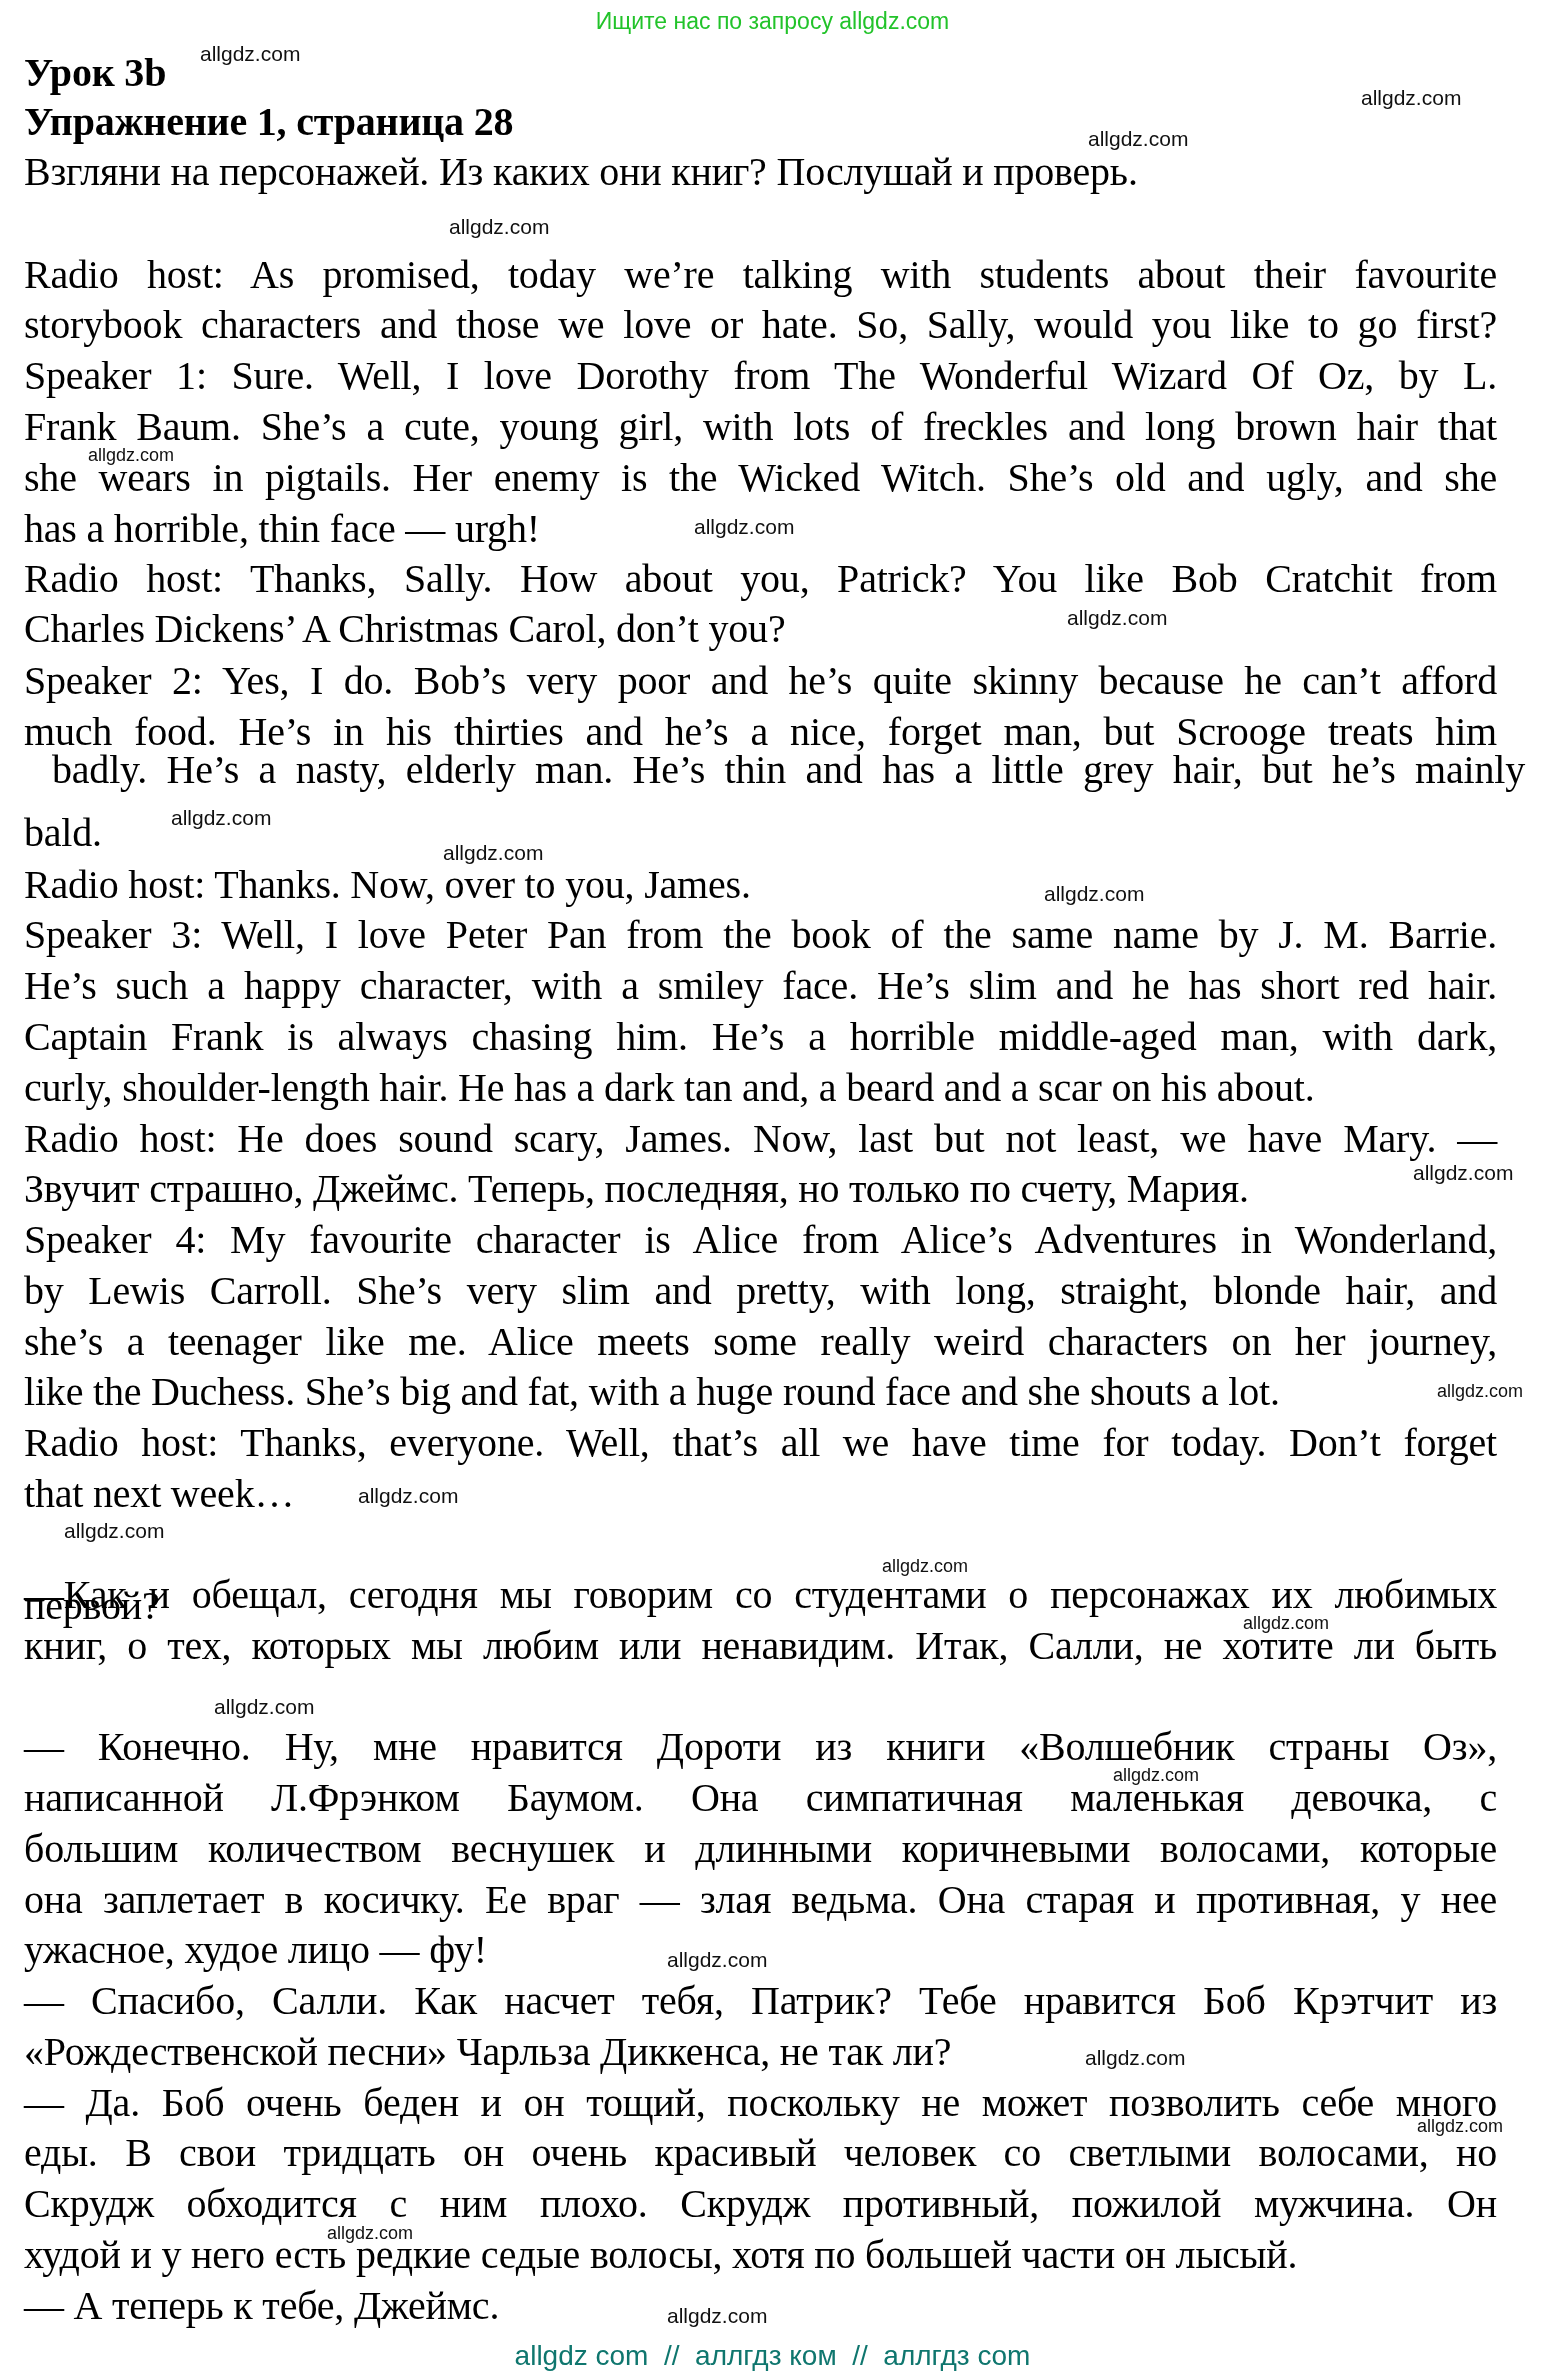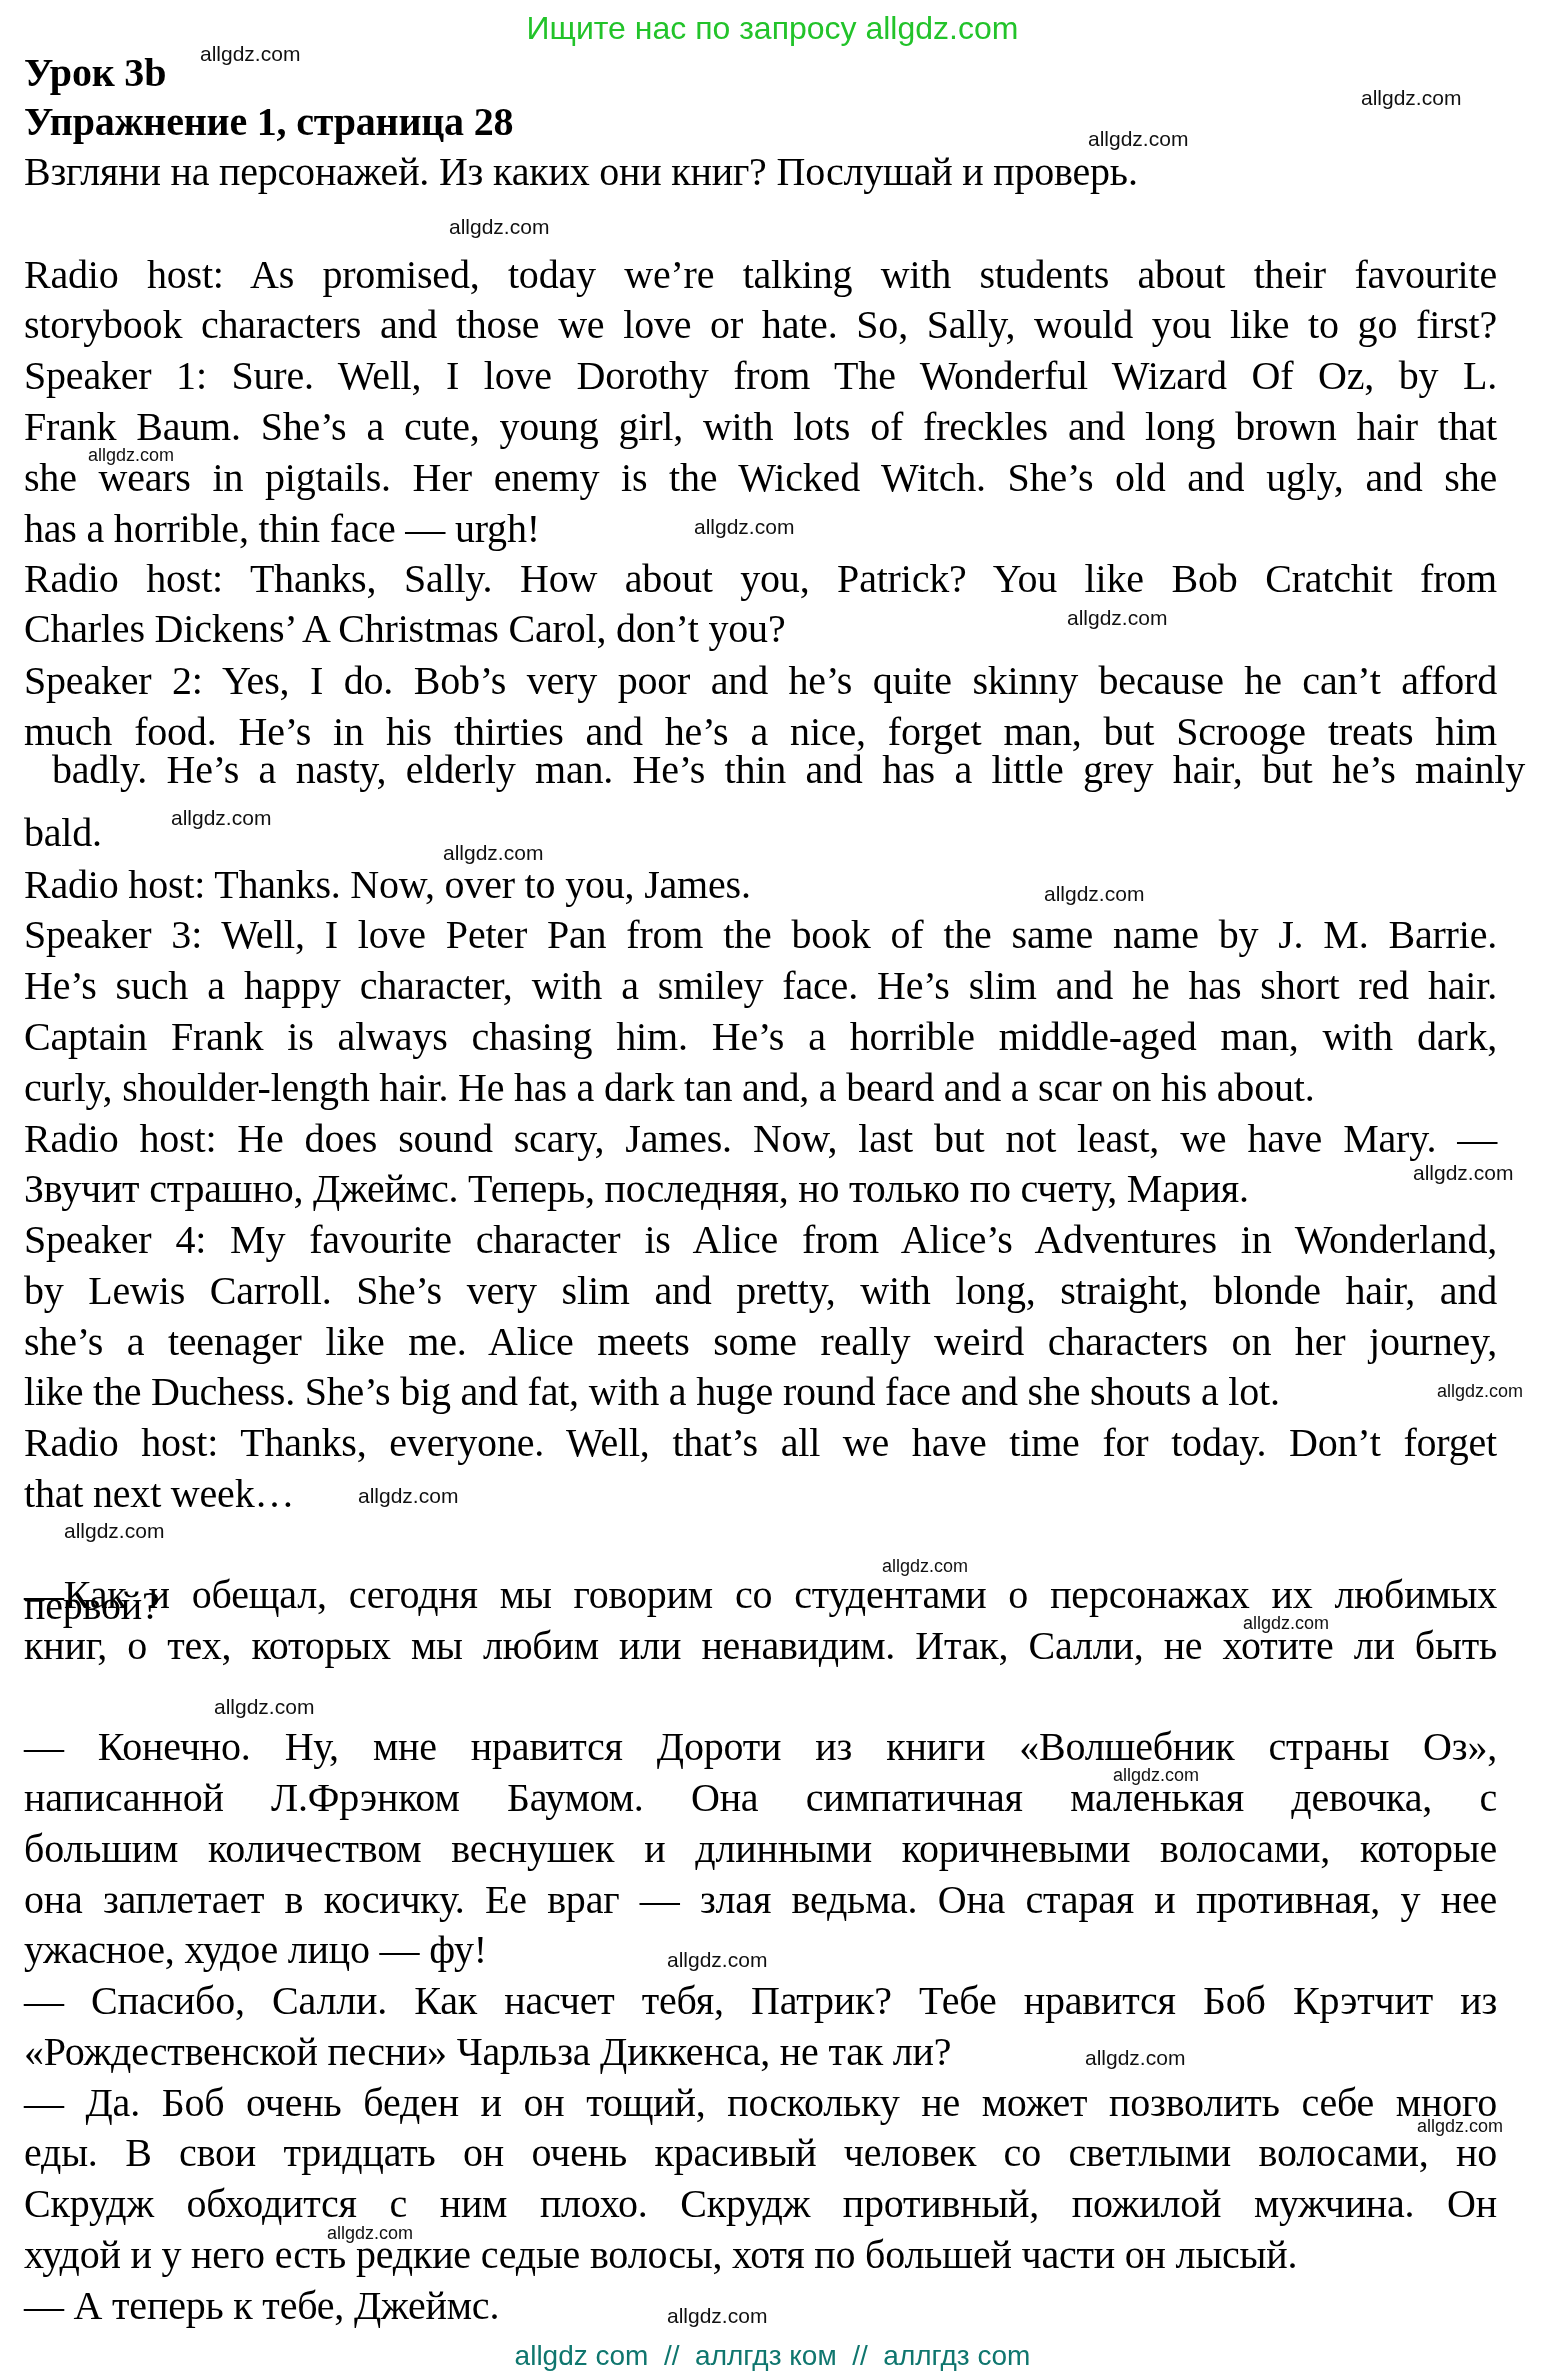--- a/index.html
+++ b/index.html
@@ -1,20 +1,20 @@
 <!DOCTYPE html>
 <html style="font-size:12px"><head>
 <meta charset="utf-8">
 <style>
   html, body { margin: 0; padding: 0; background: #ffffff; }
   body { width: 1545px; height: 2377px; position: relative; overflow: hidden; }
   .page { position: absolute; left: 0; top: 0; width: 1545px; height: 2377px; }
   .banner {
-    position: absolute; top: 12px; left: 0; width: 1545px; text-align: center;
-    font-family: "Liberation Sans", sans-serif; font-size: 32px; line-height: 33px;
+    position: absolute; top: 5px; left: 0; width: 1545px; text-align: center;
+    font-family: "Liberation Sans", sans-serif; font-size: 23px; line-height: 33px;
     color: #22c32a;
   }
   .footer {
     position: absolute; top: 2339px; left: 0; width: 1545px; text-align: center;
     font-family: "Liberation Sans", sans-serif; font-size: 28px; line-height: 33px;
     color: #0f766e; white-space: pre;
   }
   .line {
     position: absolute; left: 24px; width: 1473px;
     font-family: "Liberation Serif", serif; font-size: 40px; line-height: 45px;

